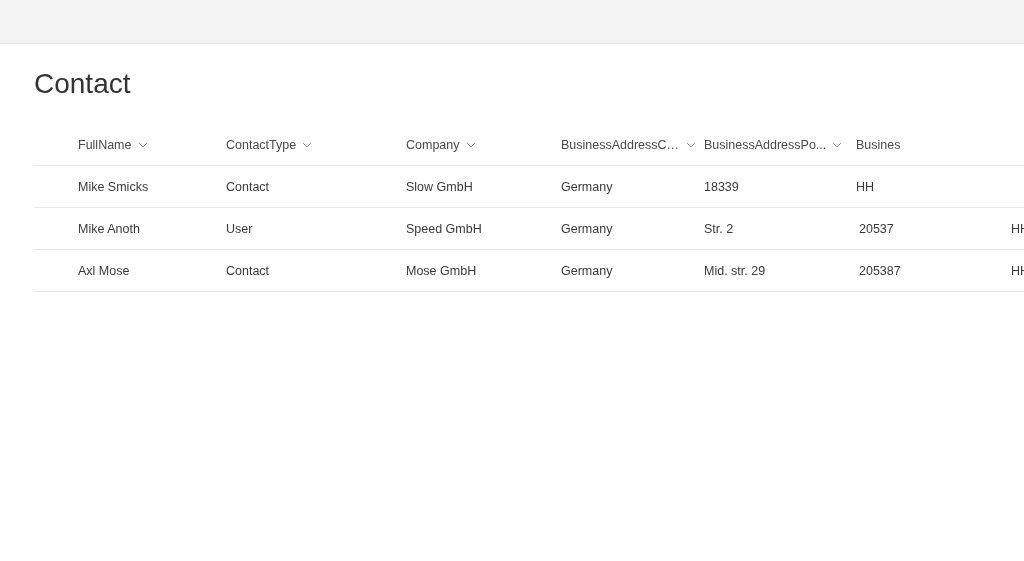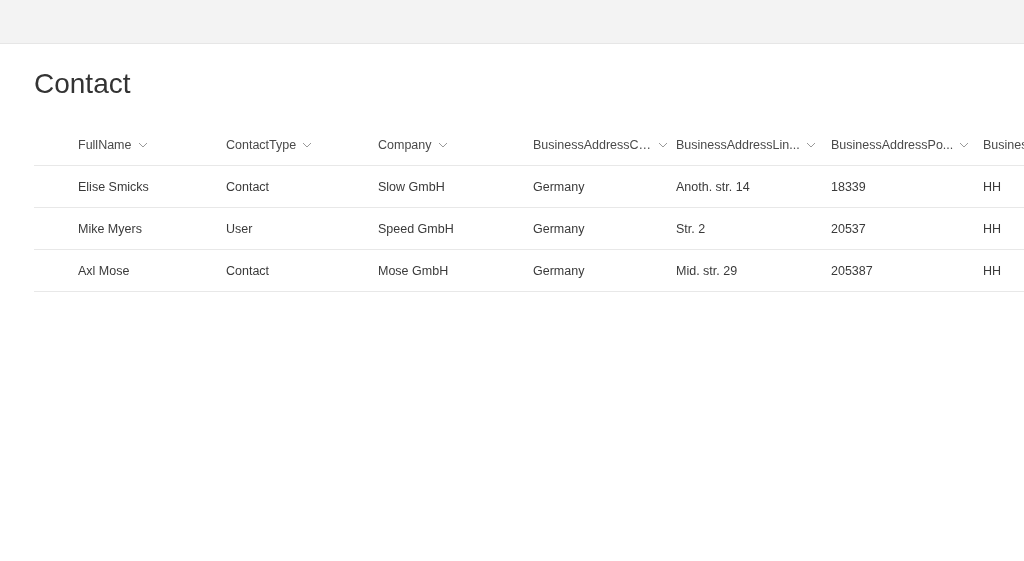--- a/index.html
+++ b/index.html
@@ -46,21 +46,21 @@
     .col {
       padding: 10px 8px 10px 0;
       white-space: nowrap;
       overflow: hidden;
       text-overflow: ellipsis;
       flex-shrink: 0;
     }
     .col-lead   { width: 44px; }
     .col-name   { width: 148px; }
     .col-type   { width: 152px; }
-    .col-company{ width: 155px; }
+    .col-company{ width: 155px; margin-left: 28px; }
     .col-country{ width: 143px; }
     .col-line   { width: 155px; }
     .col-postal { width: 152px; }
     .col-state  { width: 100px; }
     .hdr-cell {
       display: flex;
       align-items: center;
       cursor: pointer;
     }
     .hdr-label {
@@ -118,57 +118,48 @@
 
       <div class="col col-country hdr-cell">
         <span class="hdr-label">BusinessAddressCo...</span>
         <span class="chev">
           <svg width="10" height="6" viewBox="0 0 10 6">
               <path d="M1 1 L5 5 L9 1" fill="none" stroke="#999" stroke-width="1"></path>
             </svg>
         </span>
       </div>
 
-      <div class="col col-line hdr-cell">
-        <span class="hdr-label">BusinessAddressLin...</span>
-        <span class="chev">
-          <svg width="10" height="6" viewBox="0 0 10 6">
-              <path d="M1 1 L5 5 L9 1" fill="none" stroke="#999" stroke-width="1"></path>
-            </svg>
-        </span>
-      </div>
 
       <div class="col col-postal hdr-cell">
         <span class="hdr-label">BusinessAddressPo...</span>
         <span class="chev">
           <svg width="10" height="6" viewBox="0 0 10 6">
               <path d="M1 1 L5 5 L9 1" fill="none" stroke="#999" stroke-width="1"></path>
             </svg>
         </span>
       </div>
 
       <div class="col col-state hdr-cell">
         <span class="hdr-label">Busines</span>
       </div>
     </div>
 
     <div class="grid-row">
       <div class="col col-lead"></div>
-      <div class="col col-name">Elise Smicks</div>
+      <div class="col col-name">Mike Smicks</div>
       <div class="col col-type">Contact</div>
       <div class="col col-company">Slow GmbH</div>
       <div class="col col-country">Germany</div>
-      <div class="col col-line">Anoth. str. 14</div>
       <div class="col col-postal">18339</div>
       <div class="col col-state">HH</div>
     </div>
 
     <div class="grid-row">
       <div class="col col-lead"></div>
-      <div class="col col-name">Mike Myers</div>
+      <div class="col col-name">Mike Anoth</div>
       <div class="col col-type">User</div>
       <div class="col col-company">Speed GmbH</div>
       <div class="col col-country">Germany</div>
       <div class="col col-line">Str. 2</div>
       <div class="col col-postal">20537</div>
       <div class="col col-state">HH</div>
     </div>
 
     <div class="grid-row">
       <div class="col col-lead"></div>

